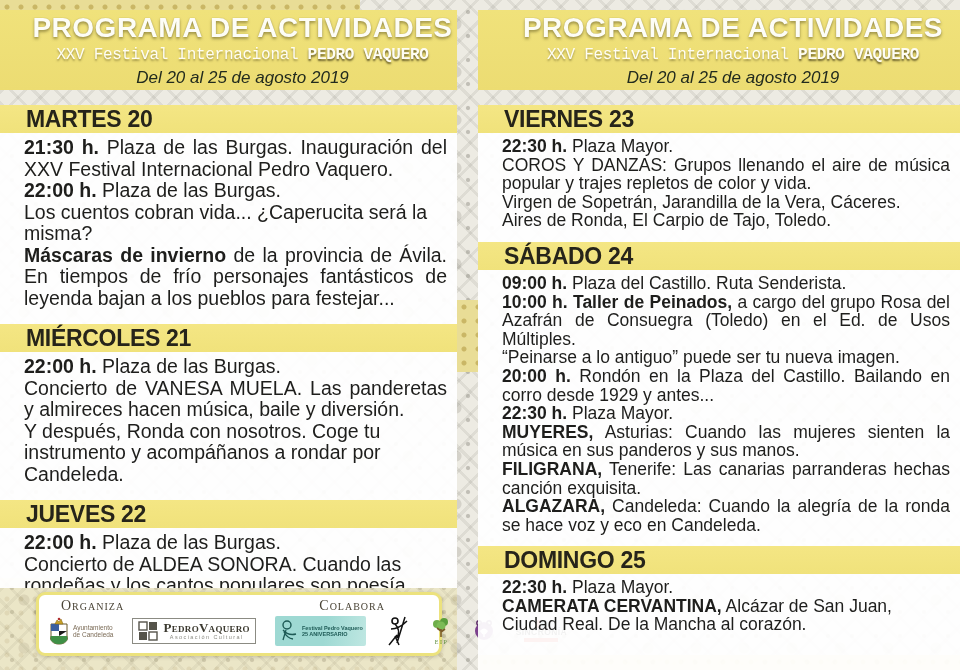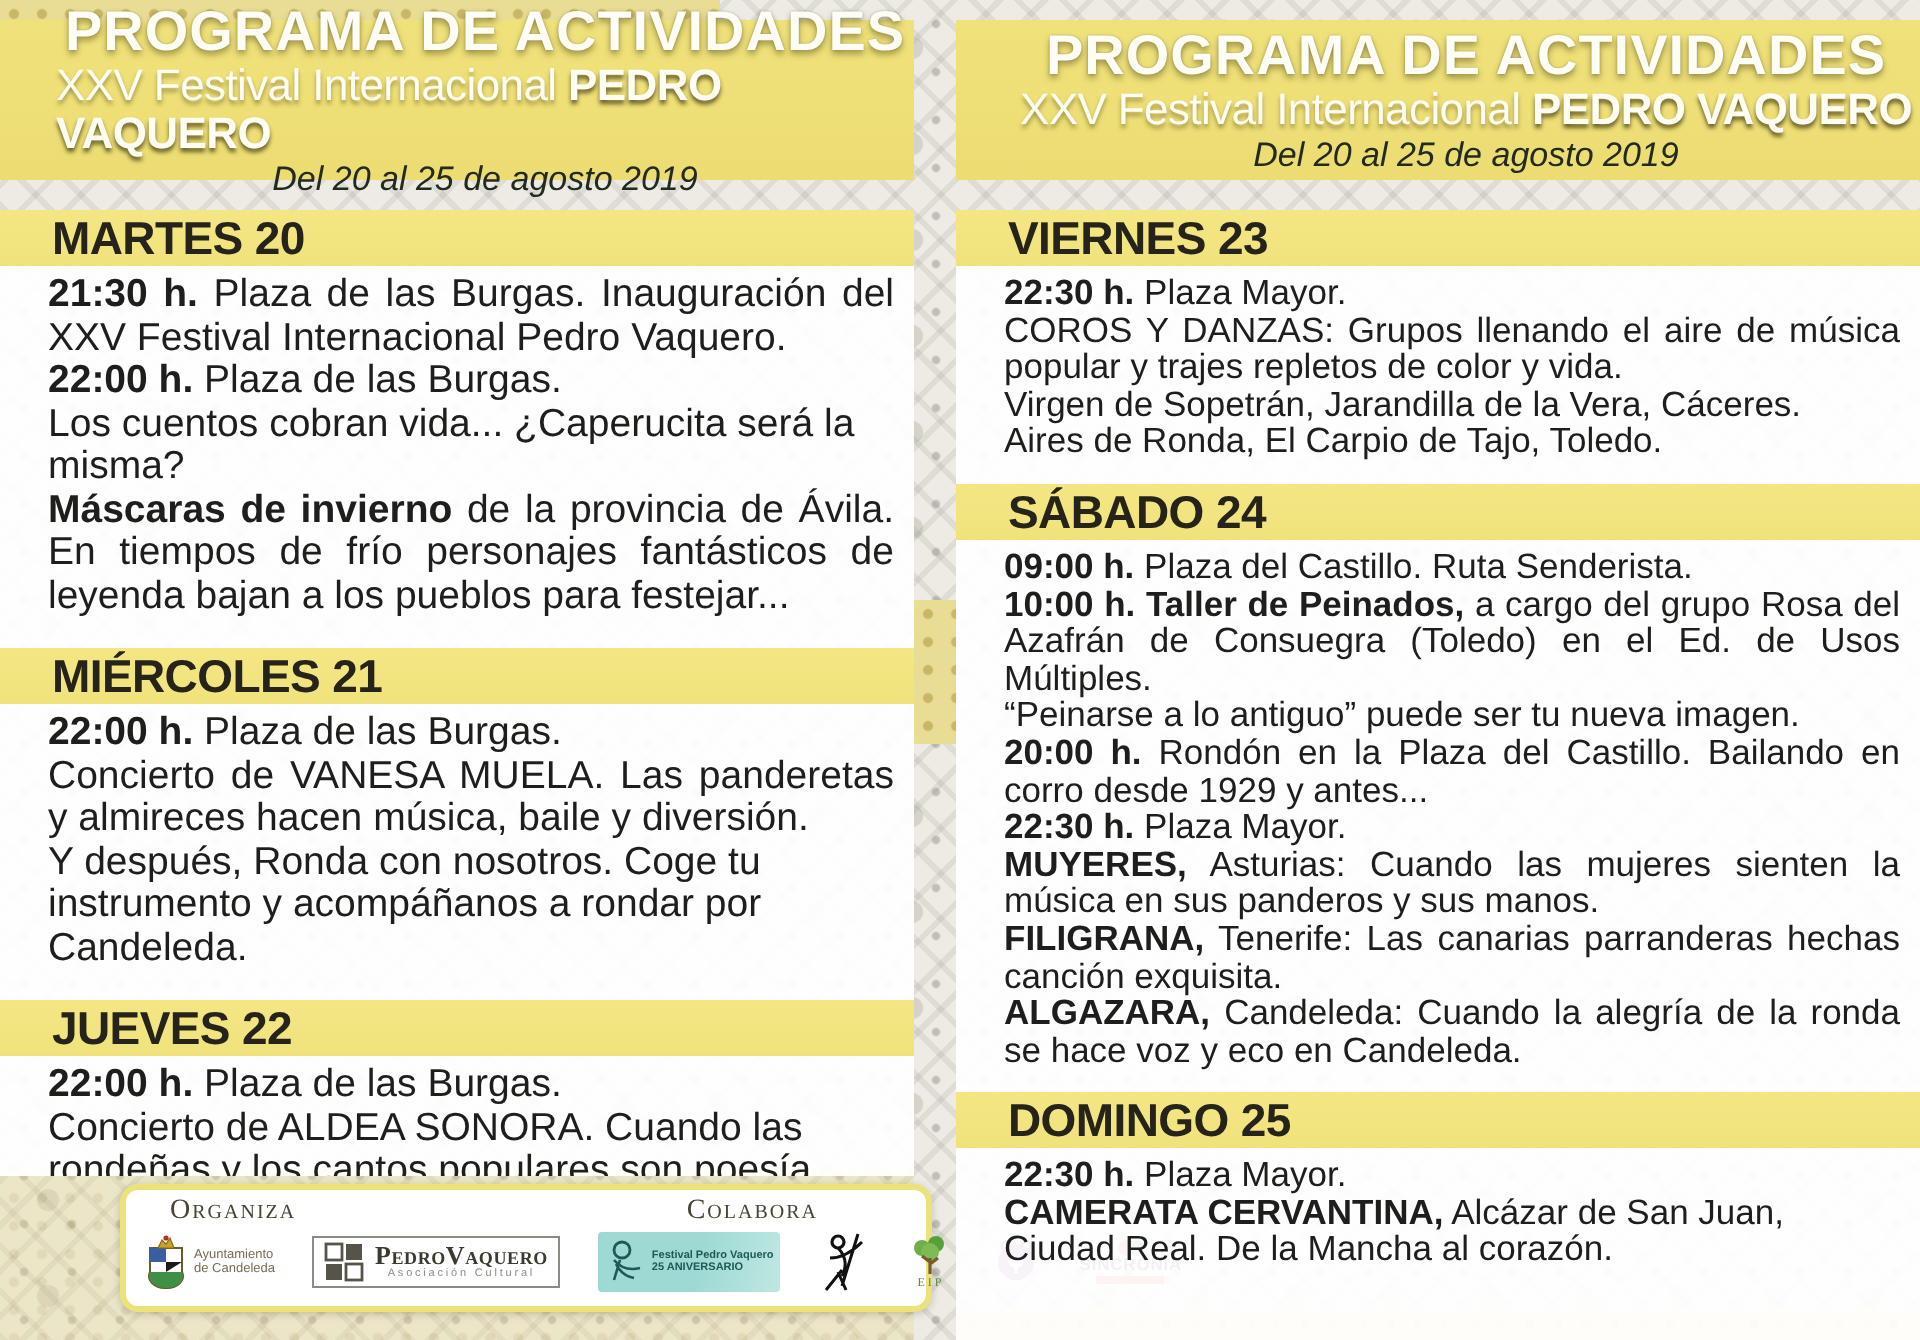--- a/index.html
+++ b/index.html
@@ -33,22 +33,22 @@
   
   .band{
     position:absolute;left:0;right:0;top:10px;height:80px;
     background:linear-gradient(var(--accent_yellow,#f0e27b),#ecdc72);
     display:flex;flex-direction:column;align-items:center;justify-content:center;
     text-align:left;
     padding-left:28px;
   }
   .t1{font-size:28px;font-weight:700;color:#fdfdf6;letter-spacing:.5px;
       text-shadow:0 2px 3px rgba(90,80,30,.55),0 0 1px rgba(90,80,30,.4);line-height:30px;}
-  .t2{font-size:22px;color:#fefdf4;letter-spacing:-.3px;line-height:24px;
-      text-shadow:0 2px 2px rgba(90,80,30,.5);}
+  .t2{font-size:16px;color:#fefdf4;letter-spacing:-.3px;line-height:24px;
+      text-shadow:0 2px 2px rgba(90,80,30,.5);font-family:Liberation Mono, monospace;}
   .t2 .name{font-weight:700;text-shadow:0 2px 2px rgba(60,52,16,.75);}
   .t3{font-size:17px;font-weight:400;font-style:italic;color:#222b1e;line-height:20px;margin-top:1px;}
 
   
   .panel{
     position:absolute;left:0;right:0;top:105px;overflow:hidden;
     background:rgba(255,255,255,.94);
   }
   .col-left  .panel{height:483px;}
   .col-right .panel{height:656px;}
@@ -63,21 +63,21 @@
   .evt{margin:0;padding:0 10px 0 24px;color:#1e1e1c;}
   .col-left  .evt{font-size:19.5px;line-height:21.5px;}
   .col-right .evt{font-size:17.5px;line-height:18.6px;}
   .evt.just{text-align:justify;}
   .evt .b{font-weight:700;}
 
   
   .logo-box{
     position:absolute;left:36px;top:592px;width:406px;height:64px;
     background:#fff;border:3px solid #ece27d;border-radius:9px;
-    box-shadow:0 1px 4px rgba(0,0,0,.18);padding:3px 8px 2px 8px;box-sizing:border-box;margin-left:24px;
+    box-shadow:0 1px 4px rgba(0,0,0,.18);padding:3px 8px 2px 8px;box-sizing:border-box;
   }
   .logo-labels{display:flex;justify-content:space-between;padding:0 46px 0 14px;}
   .lbl{font-family:"Liberation Serif",serif;font-variant:small-caps;
        font-size:14px;letter-spacing:1px;color:#4a4436;}
   .logo-row{display:flex;align-items:center;gap:19px;margin-top:1px;}
   .lg{display:flex;align-items:center;flex:0 0 auto;}
   .ayto-txt{font-size:6.5px;color:#7a6a55;line-height:7px;margin-left:2px;}
   .pv{border:1.5px solid #8b8b83;padding:2px 5px;background:#fff;}
   .pv-text{margin-left:5px;text-align:center;}
   .pv-name{font-family:"Liberation Serif",serif;font-variant:small-caps;font-weight:700;

